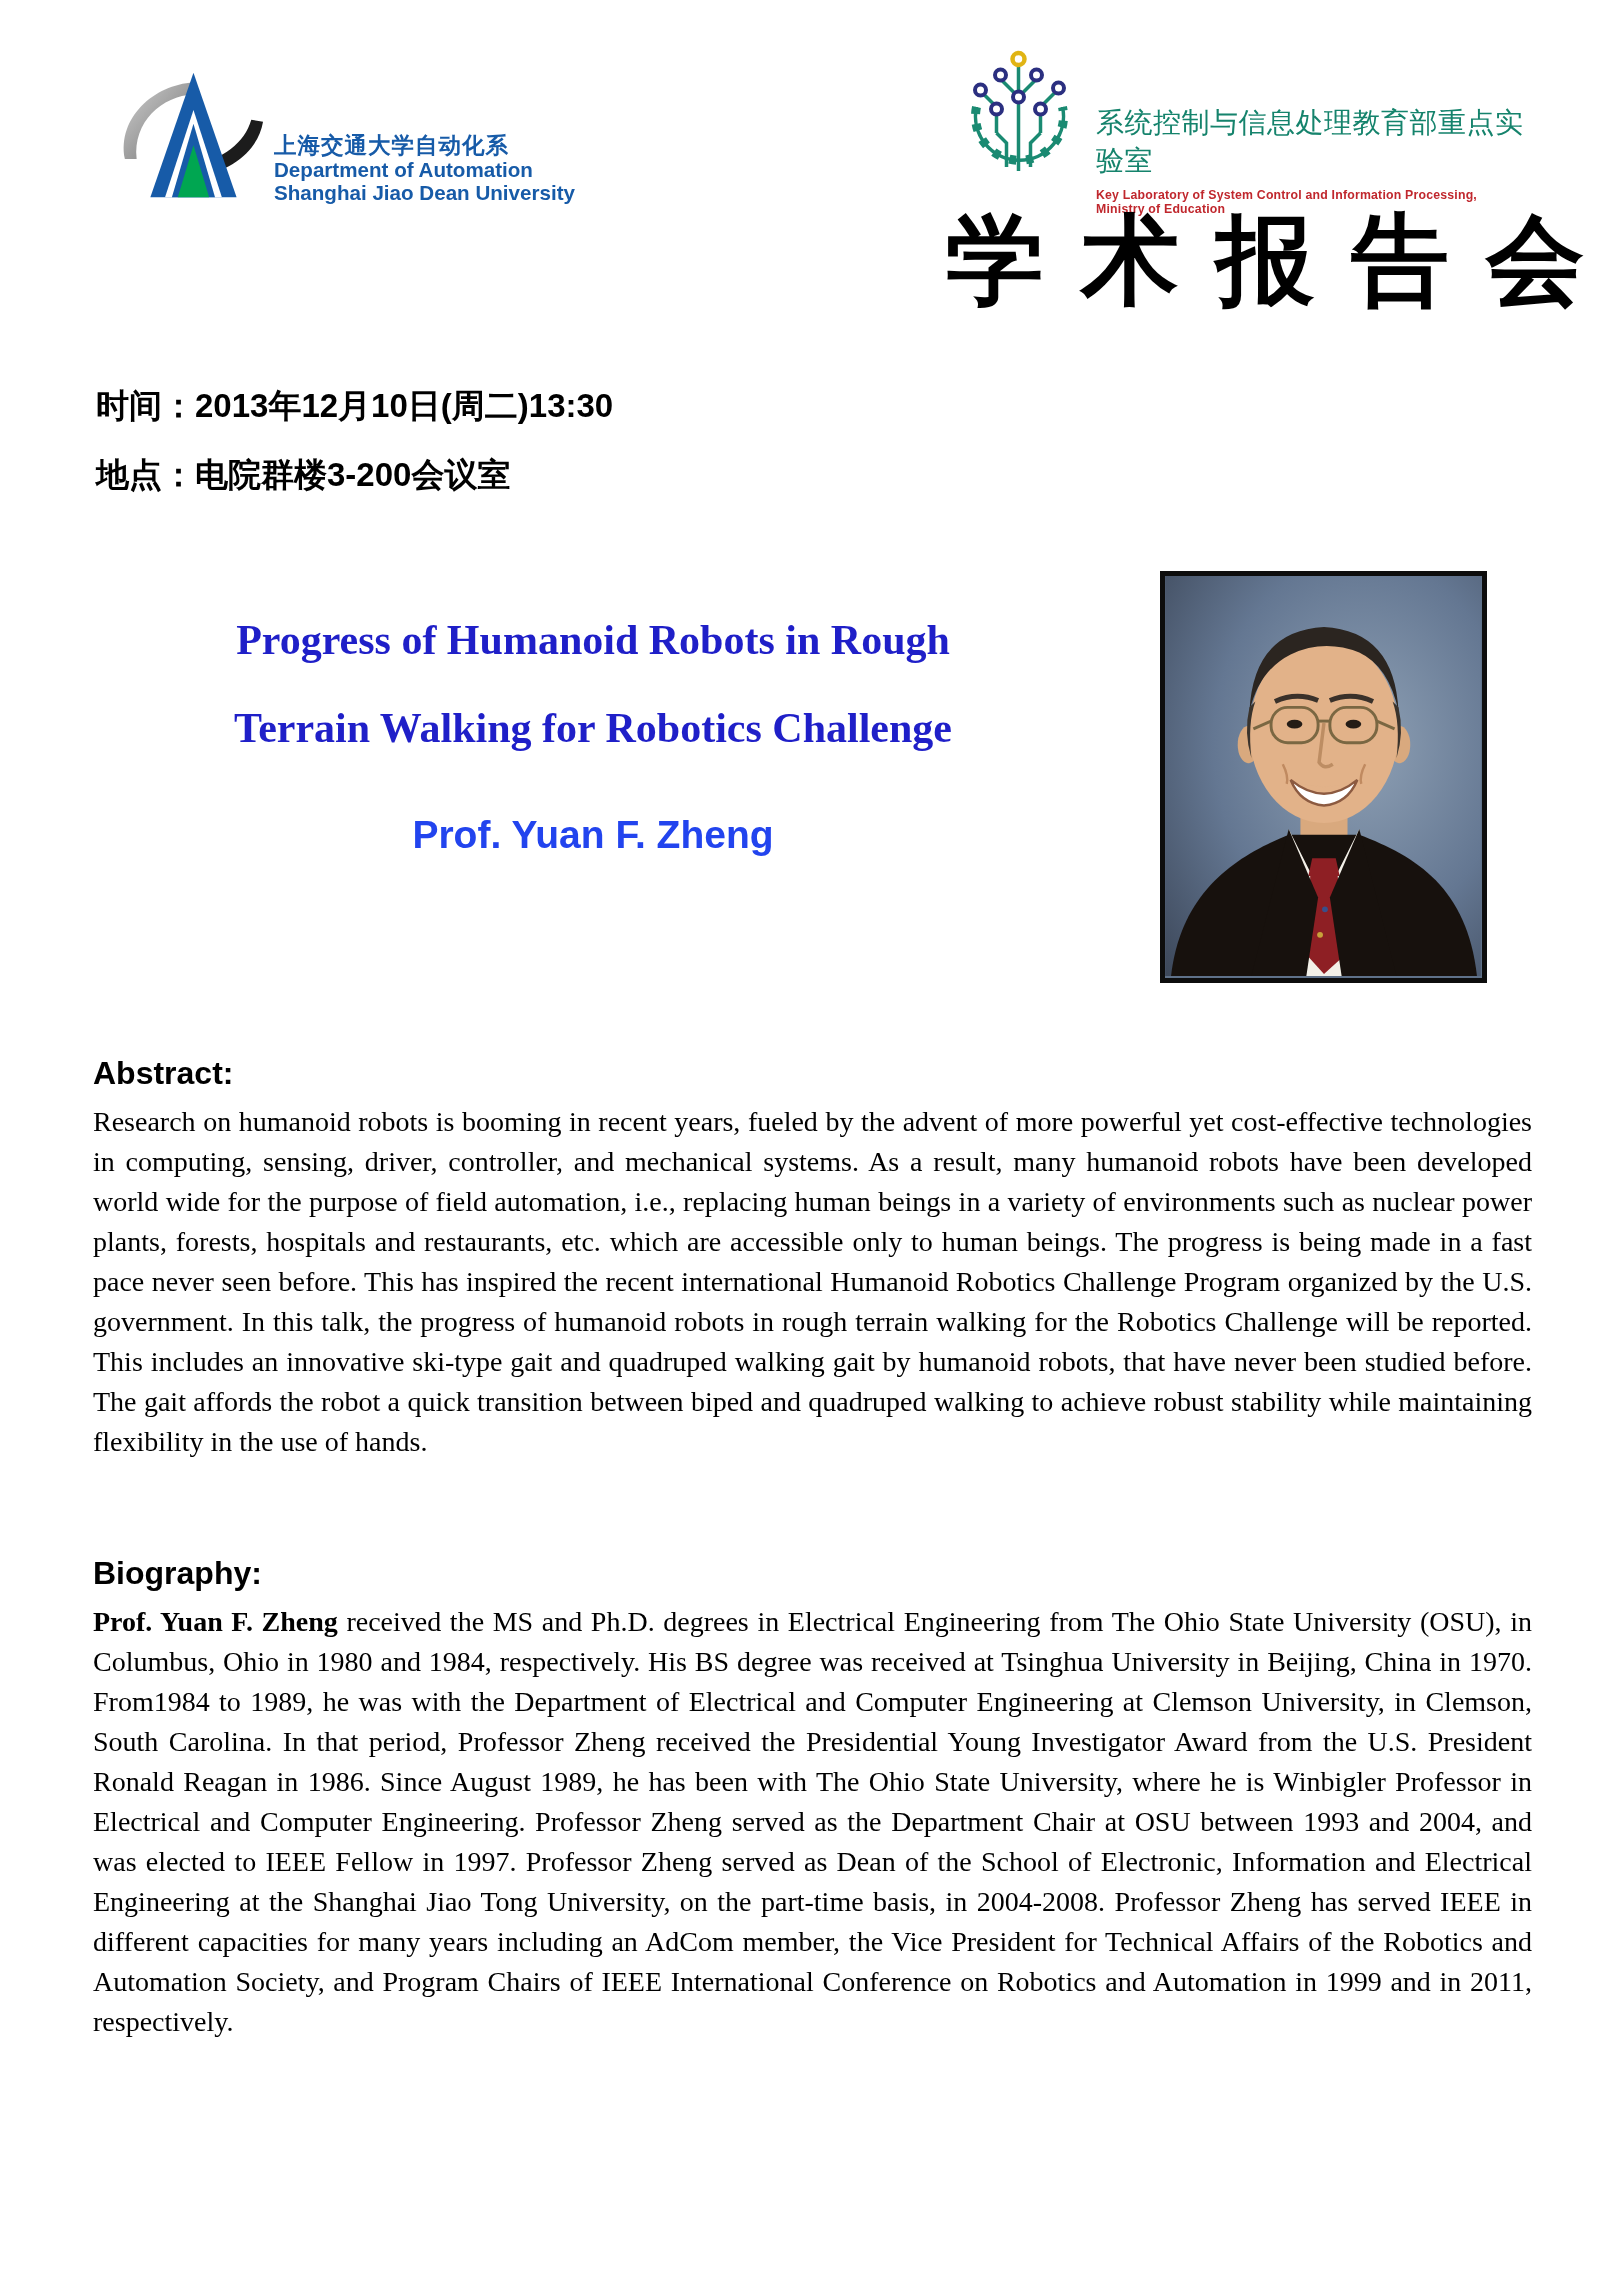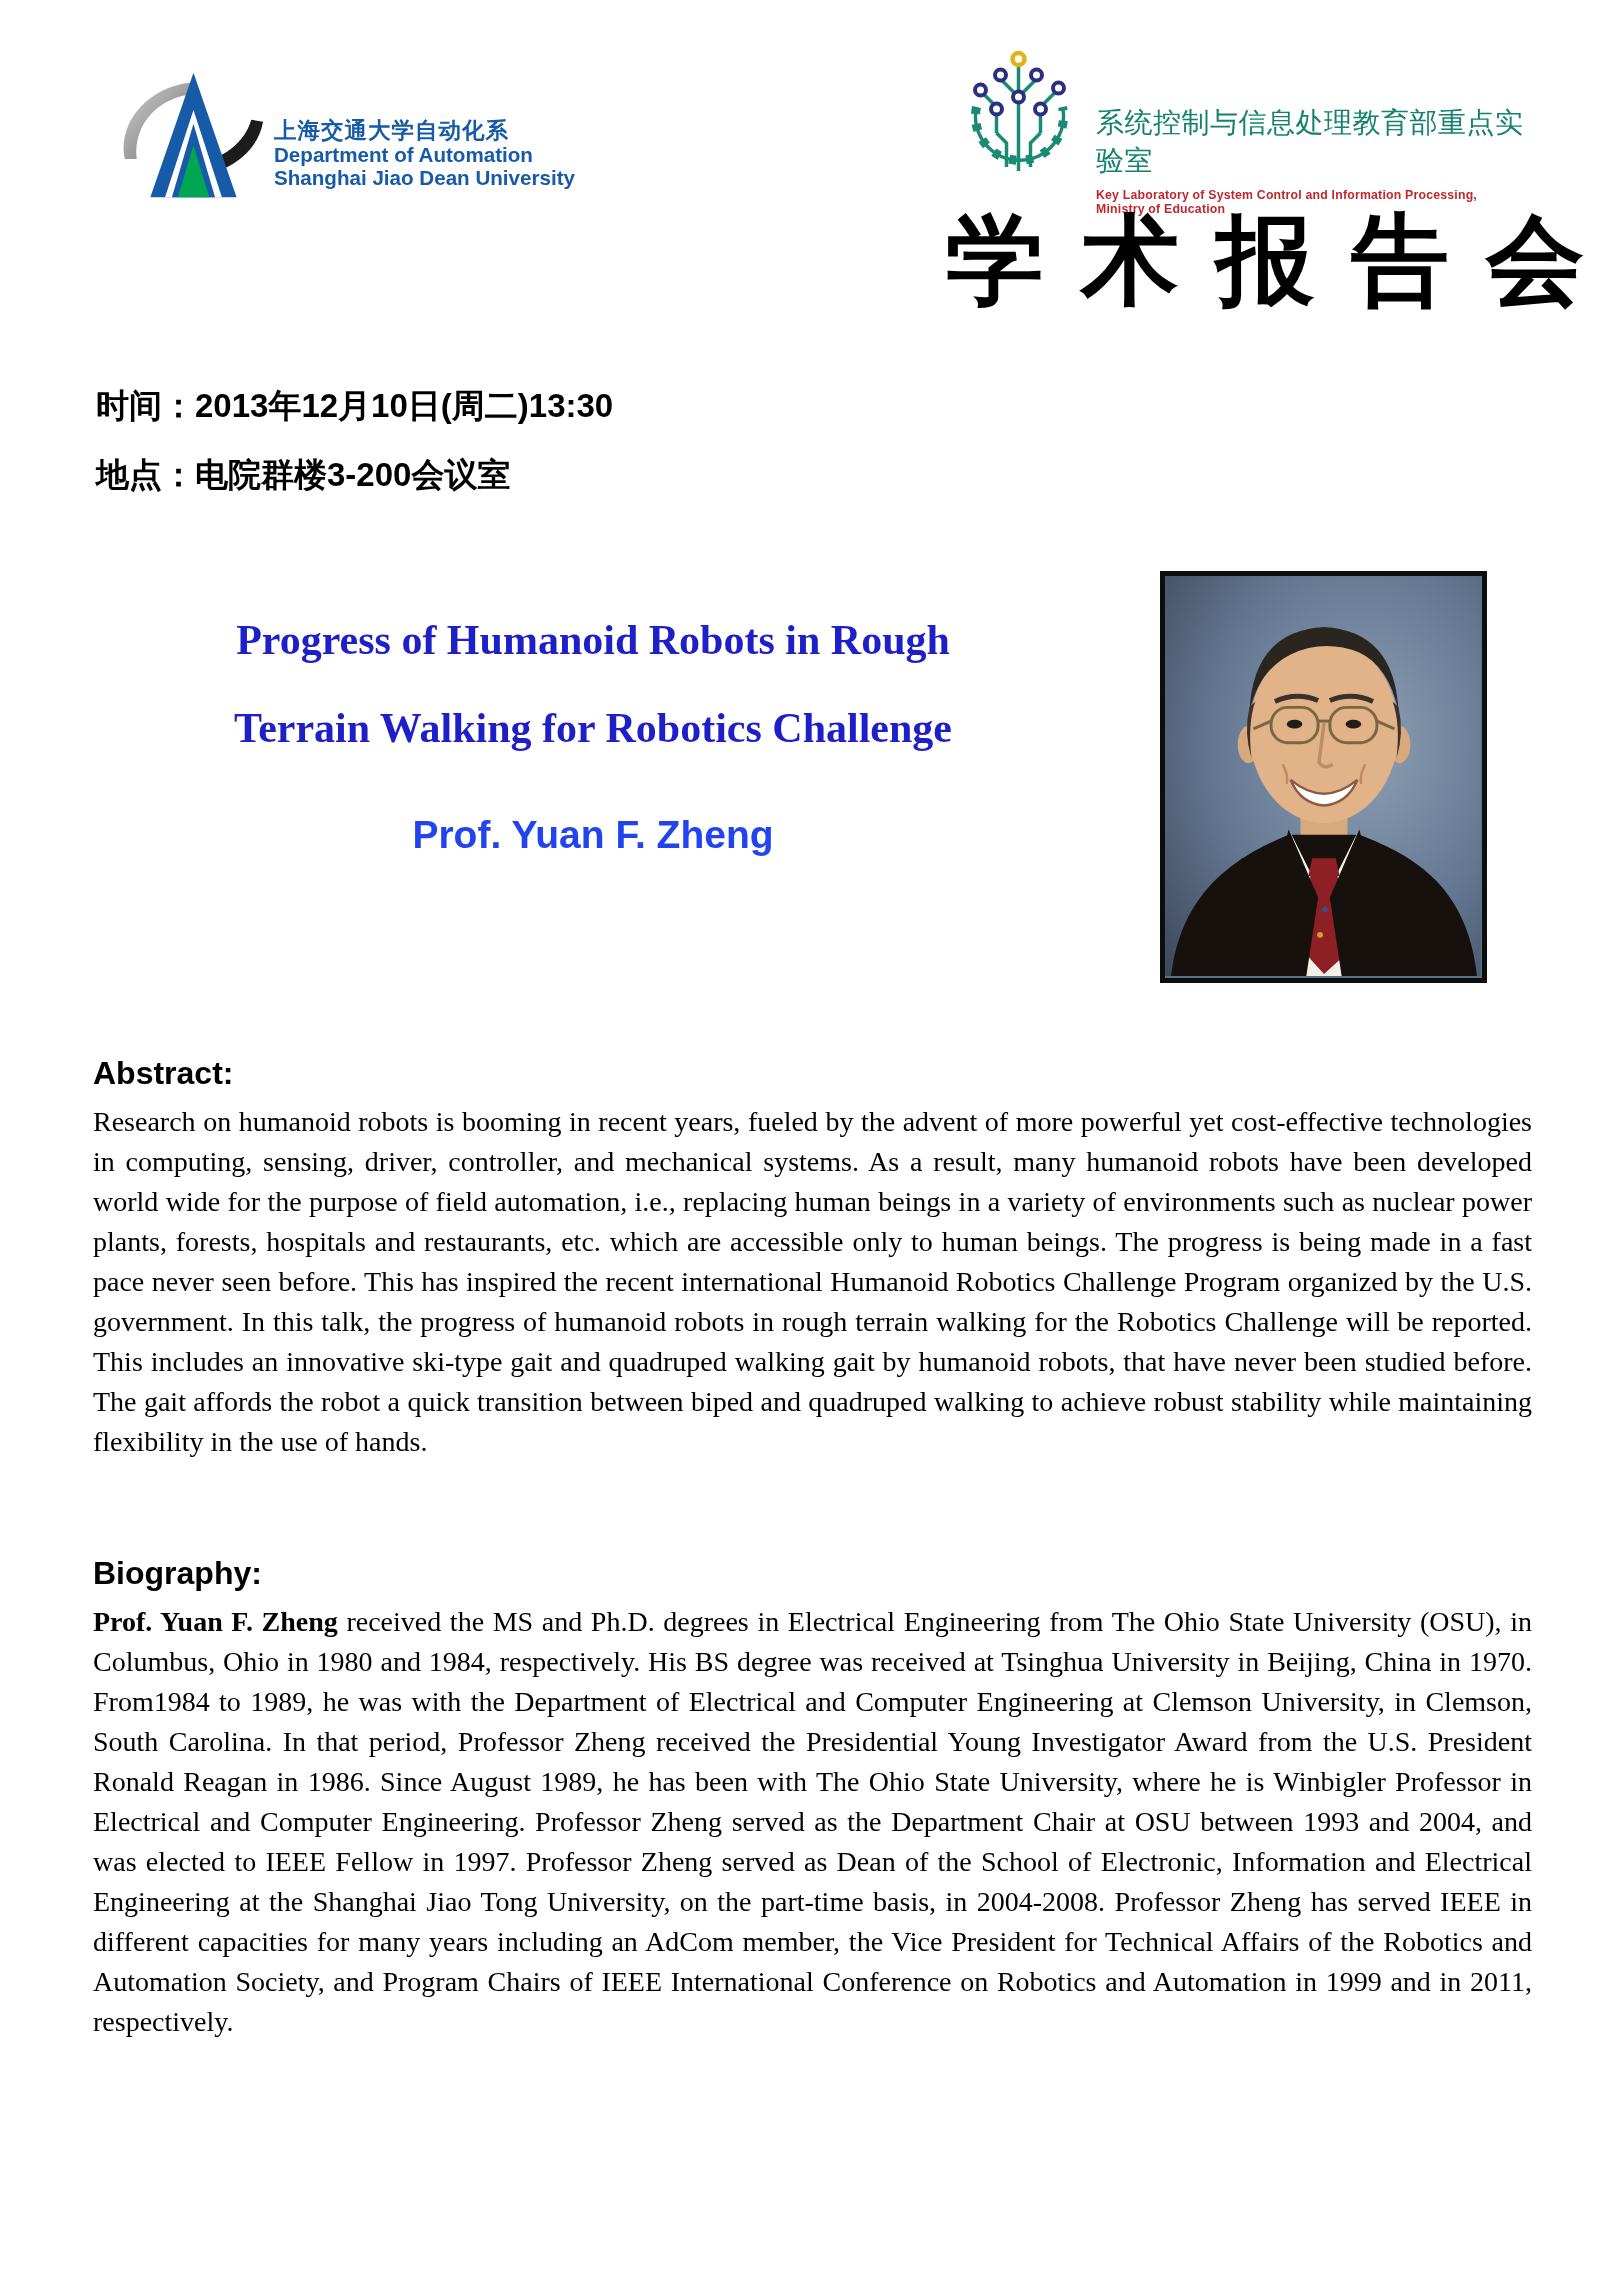--- a/index.html
+++ b/index.html
@@ -7,21 +7,21 @@
     position:relative;
     width:1621px;height:2293px;
     background:#ffffff;
     font-family:"Liberation Serif", serif;
     color:#000000;
     overflow:hidden;
   }
   
   .logo-left{position:absolute;left:93px;top:57px;width:510px;height:147px;}
   .logo-left svg{position:absolute;left:17.6px;top:0;}
-  .logo-left .txt{position:absolute;left:181px;top:61px;line-height:1.12;
+  .logo-left .txt{position:absolute;left:181px;top:76px;line-height:1.12;
     font-family:"Liberation Sans", sans-serif;color:#175ba8;font-weight:bold;}
   .logo-left .cjk{font-size:22.5px;letter-spacing:1px;}
   .logo-left .en{font-size:20.6px;}
   .logo-right{position:absolute;left:959px;top:45px;width:568px;height:147px;}
   .logo-right svg{position:absolute;left:0;top:0;}
   .logo-right .txt{position:absolute;left:137px;top:59px;font-family:"Liberation Sans", sans-serif;}
   .logo-right .cjk{font-size:28px;font-weight:normal;color:#15836c;letter-spacing:0.5px;}
   .logo-right .en{font-size:12.3px;font-weight:bold;color:#c0272d;margin-top:7.8px;letter-spacing:0.2px;}
   
   .banner{

